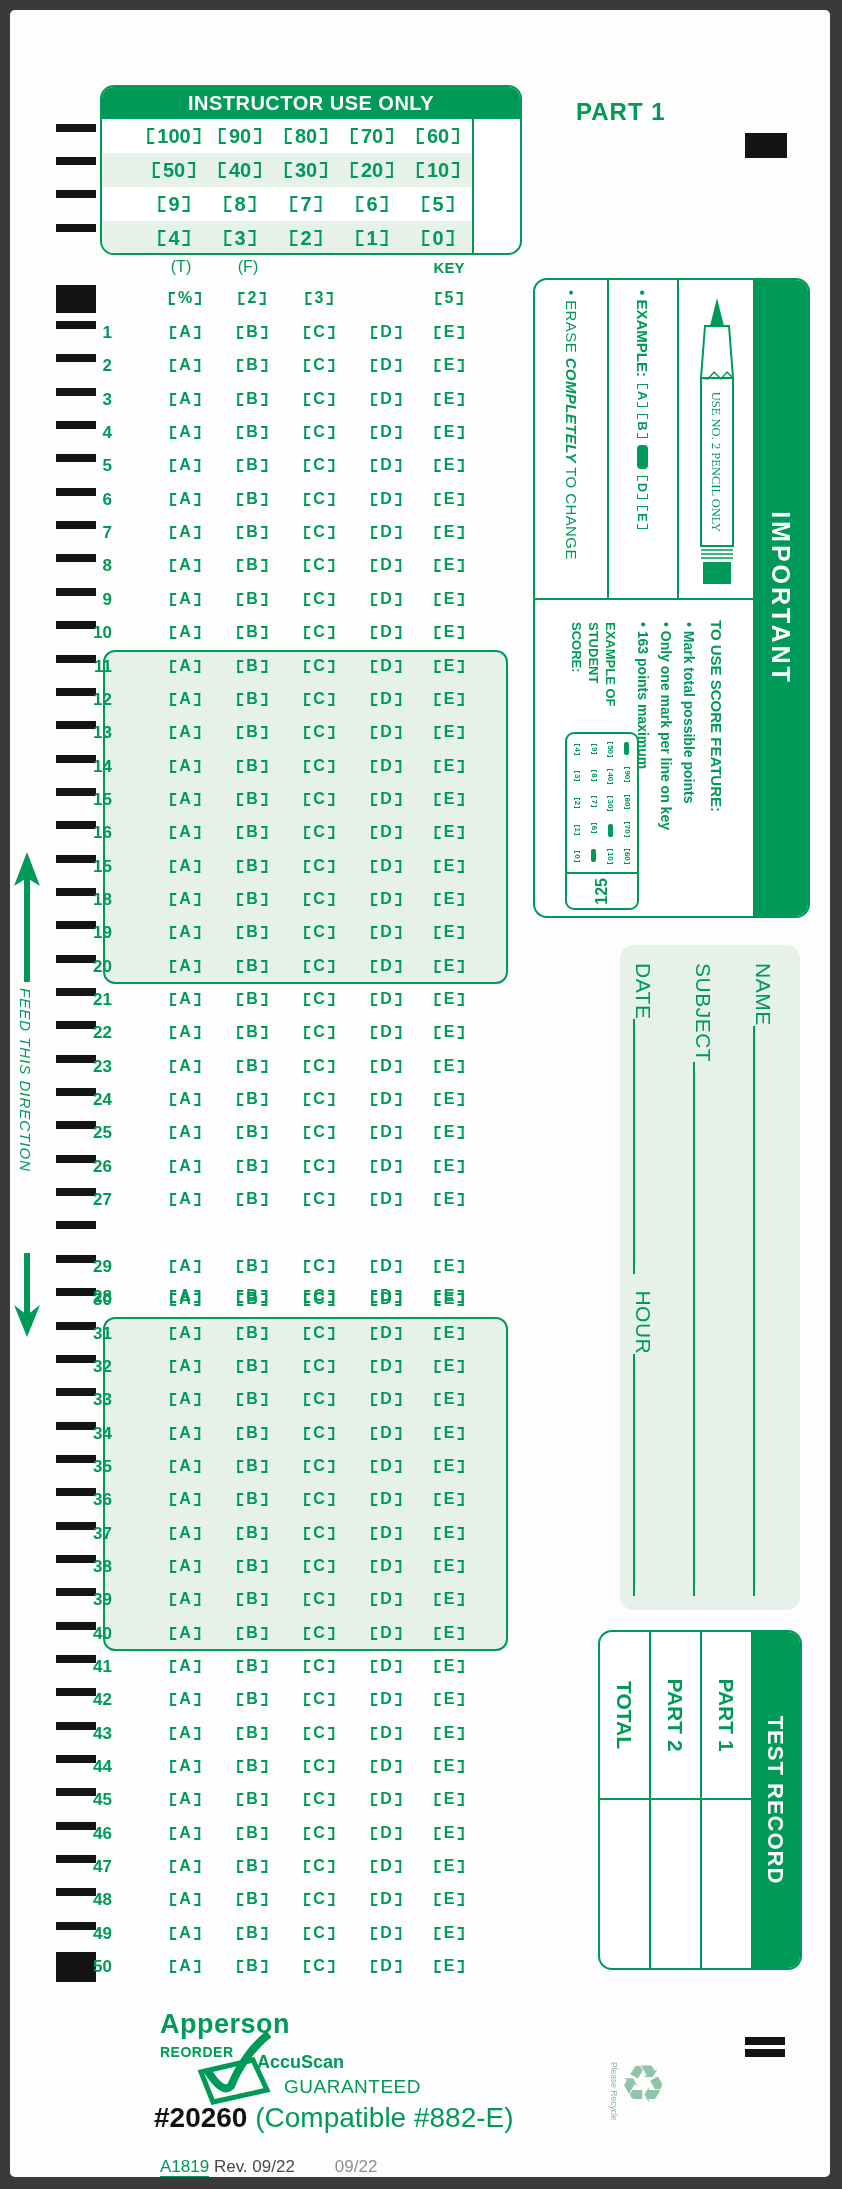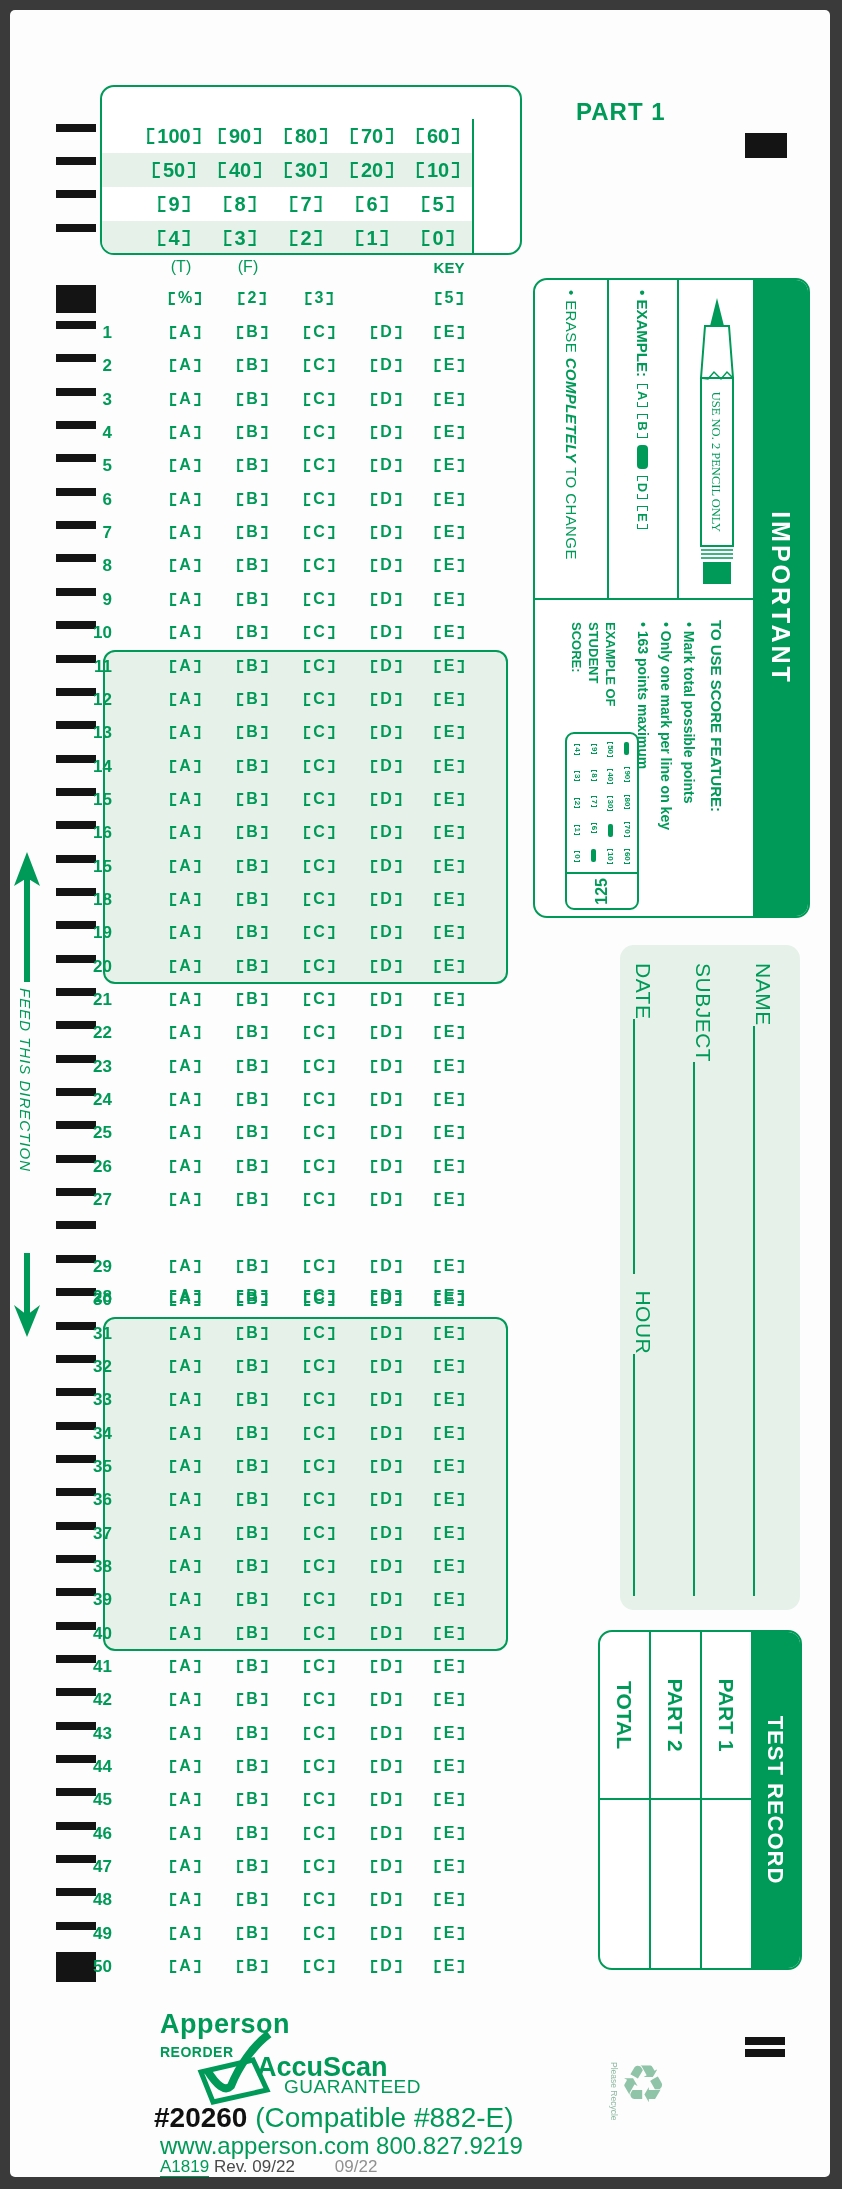--- a/index.html
+++ b/index.html
@@ -70,21 +70,21 @@
   #trecband{height:49px;background:var(--g);color:#fff;font-weight:bold;font-size:22px;letter-spacing:1px;display:flex;align-items:center;justify-content:center;}
   .trow{flex:1;display:flex;}
   .trow.b{border-top:2px solid var(--g);}
   .tlabel{width:168px;border-right:2px solid var(--g);display:flex;align-items:center;justify-content:center;font-weight:bold;font-size:21px;color:var(--g);}
   .tcell{flex:1;cursor:text;}
   
   #feedtxt{font-style:italic;font-weight:500;font-size:15px;color:var(--g);letter-spacing:1px;white-space:nowrap;}
   
   #brand{left:150px;top:1999px;font-size:27px;font-weight:600;color:var(--g);letter-spacing:.5px;}
   #reorder{left:150px;top:2034px;font-size:14px;font-weight:bold;color:var(--g);letter-spacing:.5px;}
-  #accuscan{left:247px;top:2042px;font-size:27px;font-weight:bold;color:var(--g);}
+  #accuscan{left:247px;top:2042px;font-size:18px;font-weight:bold;color:var(--g);}
   #guaranteed{left:274px;top:2066px;font-size:19px;font-weight:500;color:var(--g);letter-spacing:.5px;}
   #pline{left:144px;top:2092px;font-size:28px;color:var(--g);white-space:nowrap;}
   #pline b{color:#111;font-weight:bold;}
   #wline{left:150px;top:2122px;font-size:24px;color:var(--g);}
   #rline{left:150px;top:2147px;font-size:17px;color:#4a4a4a;}
   #rline .code{color:var(--g);font-weight:500;border-bottom:1.5px solid var(--g);}
   #rline .rev2{color:#909090;margin-left:40px;}
   .blackrect{position:absolute;background:var(--ink);}
 </style>
 </head>
@@ -144,20 +144,21 @@
       <div class="tmark" style="top: 1745px;"></div>
       <div class="tmark" style="top: 1778px;"></div>
       <div class="tmark" style="top: 1812px;"></div>
       <div class="tmark" style="top: 1845px;"></div>
       <div class="tmark" style="top: 1878px;"></div>
       <div class="tmark" style="top: 1912px;"></div>
       <div class="tmark thick" style="height: 30px; top: 1942px;"></div>
     </div>
 
   <div class="abs" id="ibox">
+    <div id="ihead">INSTRUCTOR USE ONLY</div>
     <div id="irows">
         <div class="irow">
           <div class="bub bubL" style="left: 72px; top: 7px;">
             <span class="lb"></span>
             <span class="ltr">100</span>
             <span class="rb"></span>
           </div>
           <div class="bub bubL" style="left: 138px; top: 7px;">
             <span class="lb"></span>
             <span class="ltr">90</span>
@@ -1926,21 +1927,20 @@
 
   <div class="abs" id="brand">Apperson</div>
   <div class="abs" id="reorder">REORDER</div>
   <svg class="abs" style="left:183px;top:2018px;" width="100" height="80">
     <polygon points="8,44 60,32 74,62 20,74" fill="none" stroke="var(--g)" stroke-width="5"></polygon>
     <path d="M14,42 C24,58 32,64 38,58 C46,38 60,18 76,6" fill="none" stroke="var(--g)" stroke-width="8"></path>
   </svg>
   <div class="abs" id="accuscan">AccuScan</div>
   <div class="abs" id="guaranteed">GUARANTEED</div>
   <div class="abs" id="pline"><b>#20260</b><span> (Compatible #882-E)</span></div>
-  <div class="abs" id="wline">www.apperson.com 800.827.9219</div>
   <div class="abs" id="rline">
     <span class="code">A1819</span><span> Rev. 09/22</span><span class="rev2">09/22</span>
   </div>
 
   <div class="rotbox" style="left:596px;top:2052px;width:13px;height:70px;">
     <div class="rotin" style="width:70px;height:13px;font-size:8.5px;color:#8fb9a3;white-space:nowrap;">Please Recycle</div>
   </div>
   <div class="abs" style="left:610px;top:2048px;font-size:52px;color:#8fc4a8;font-family:'DejaVu Sans',sans-serif;line-height:1;">♻</div>
 
   <div class="blackrect" style="left:735px;top:2027px;width:40px;height:8px;"></div>

